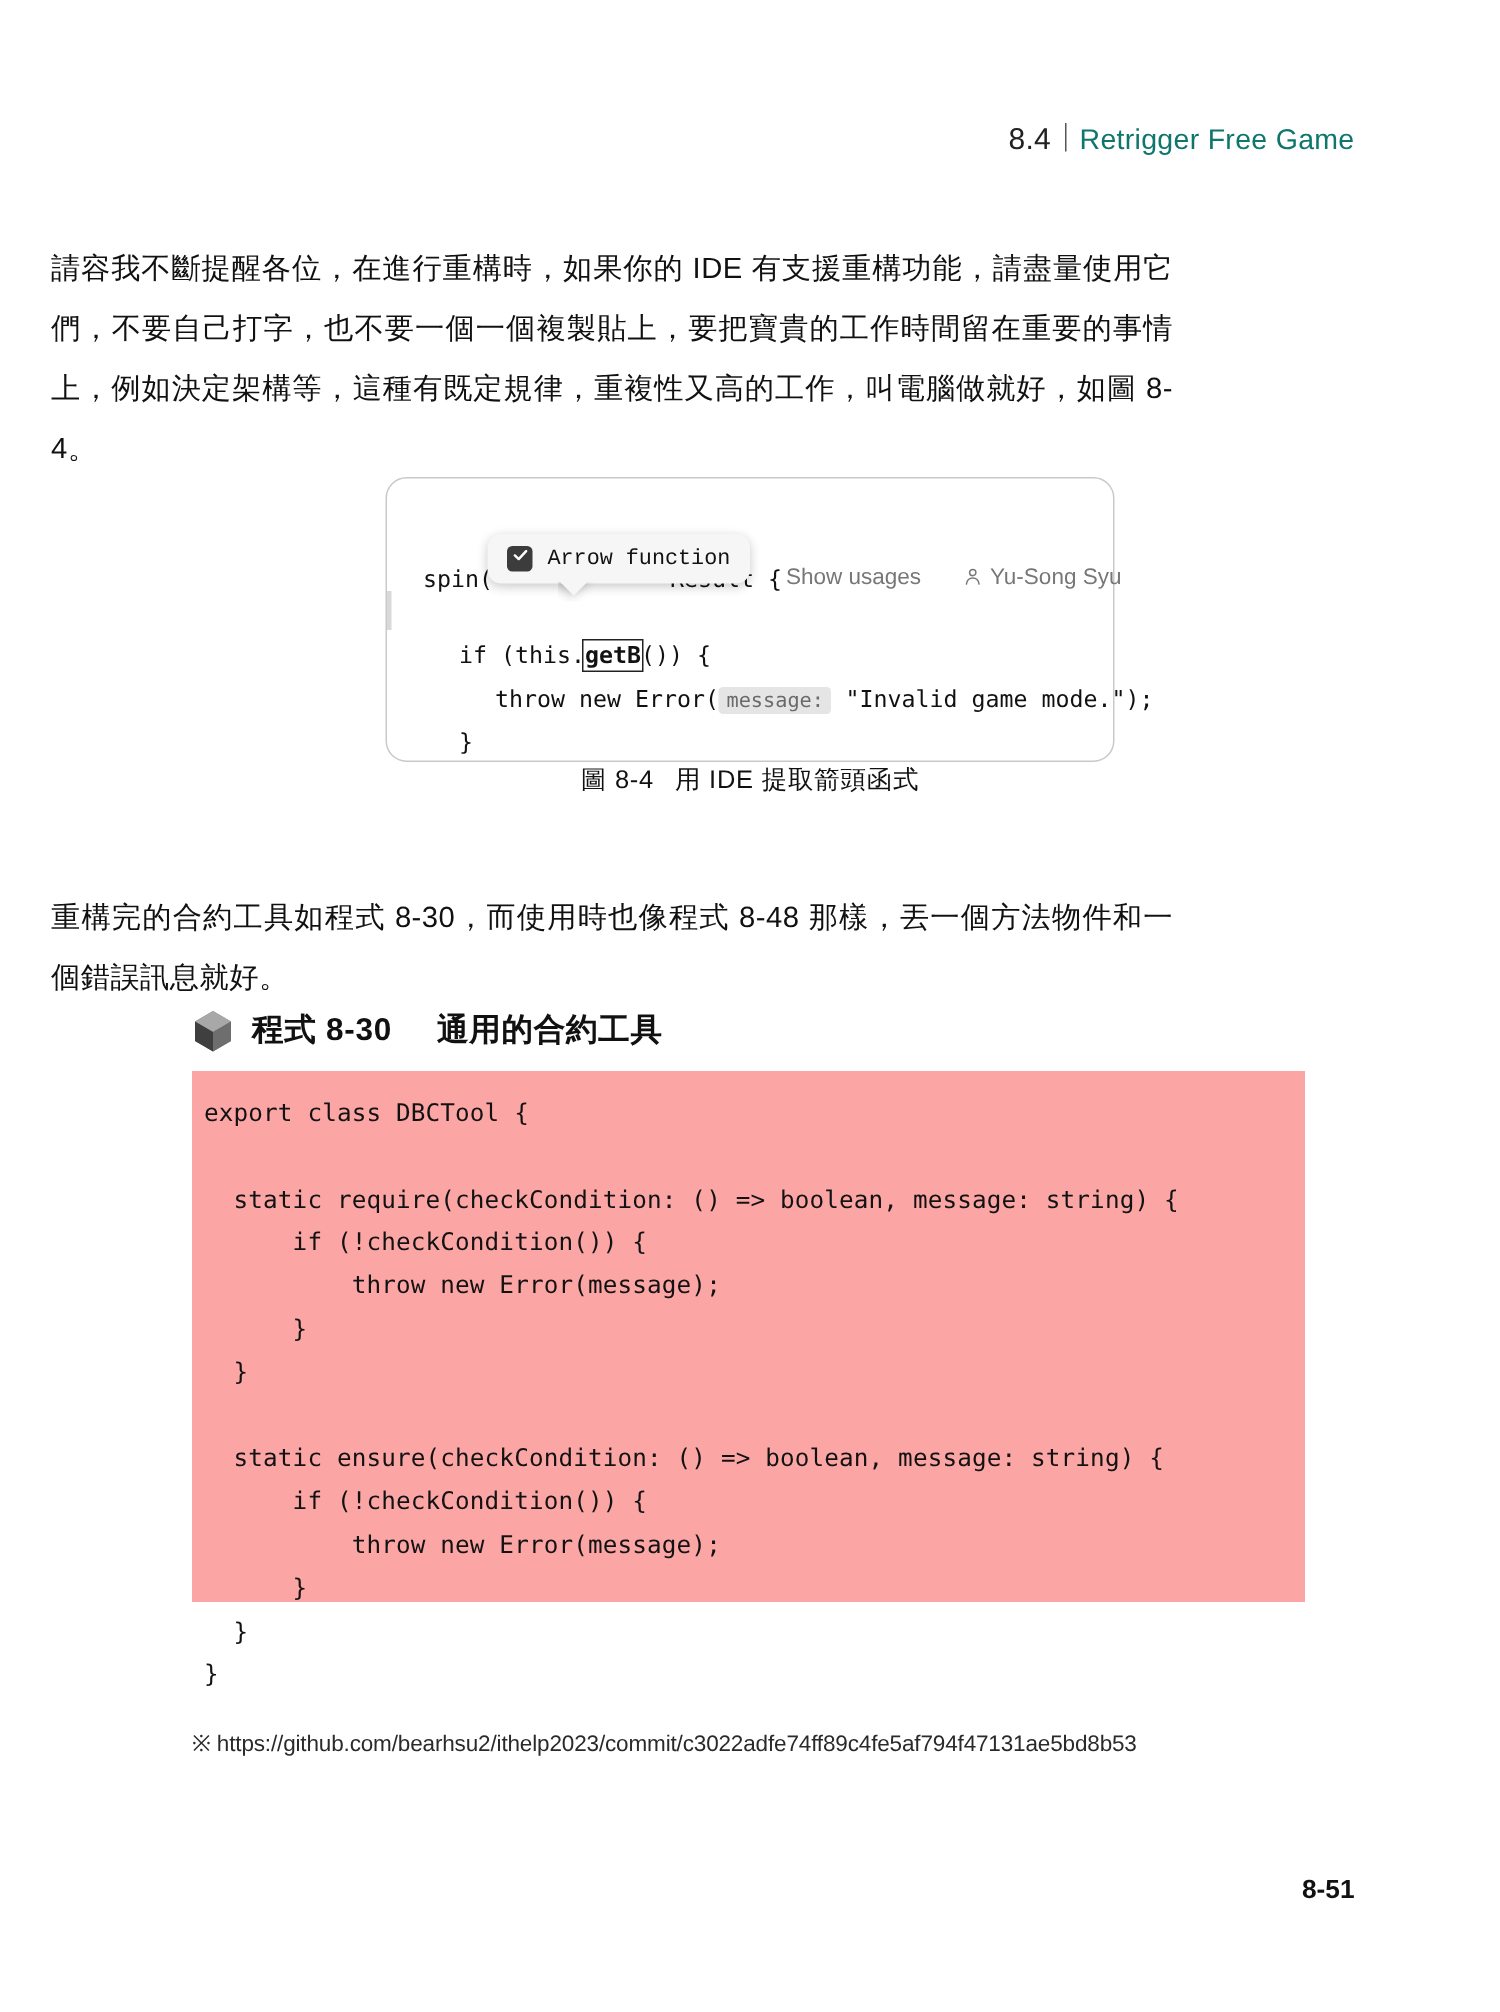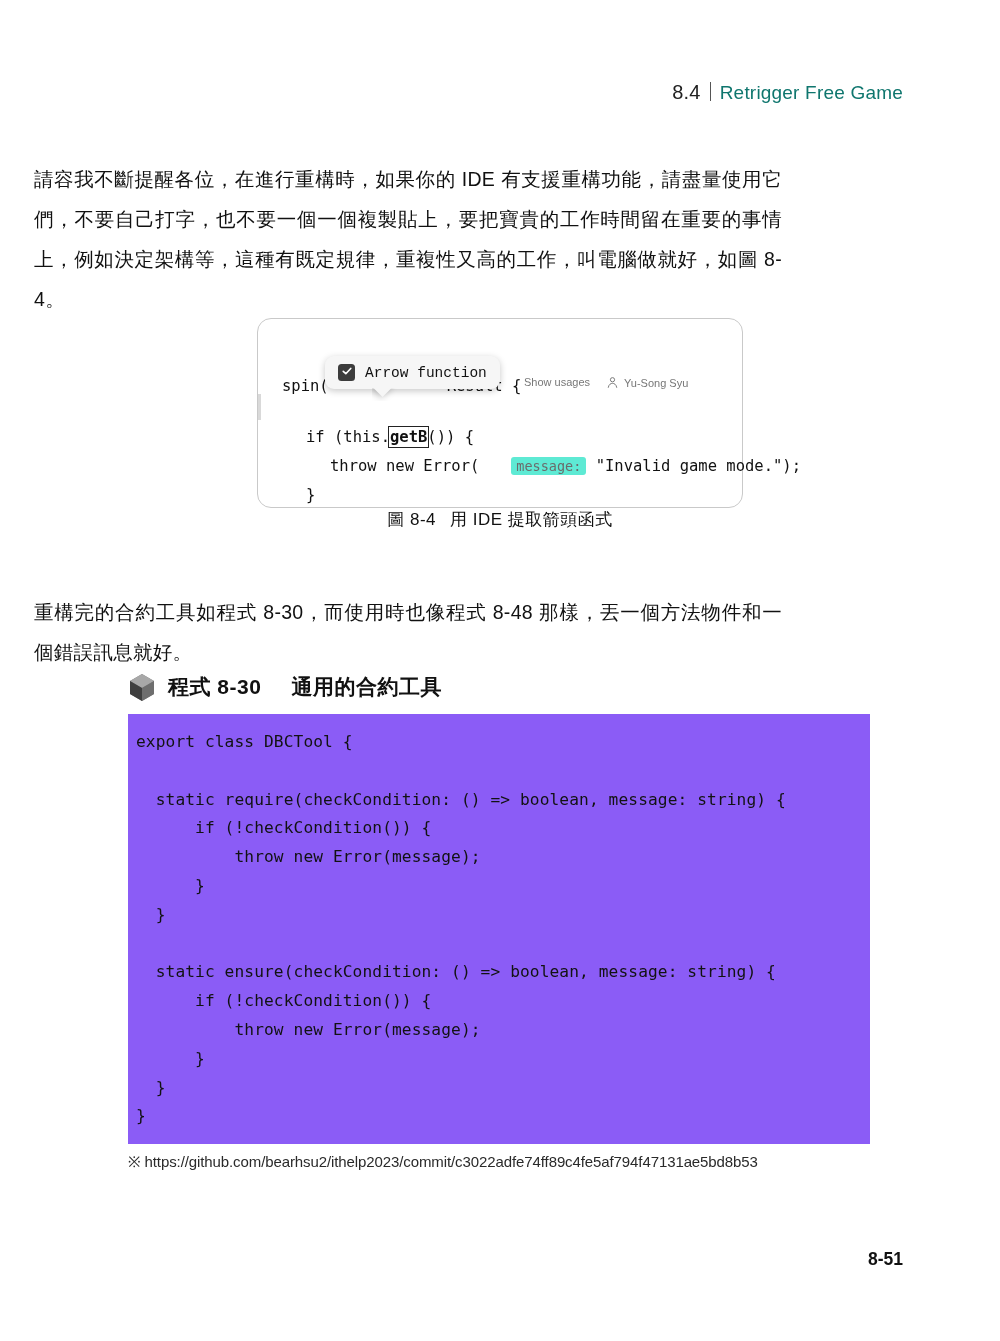--- a/index.html
+++ b/index.html
@@ -95,36 +95,35 @@
   }
   .caret-box {
     display: inline-block;
     border: 1.6px solid #222;
     padding: 0 1px;
     margin: 0 -2px;
     font-weight: 700;
     line-height: 20px;
   }
   .param-hint {
-    background: #5eead4;
+    background: #e5e5e5;
     color: #6b6b6b;
     font-size: 13.5px;
     padding: 1px 5px;
     border-radius: 3px;
-    margin-left: 32px;
   }
   .hint-actions {
     position: absolute;
     top: 57px;
     left: 266px;
     display: flex;
     align-items: flex-start;
-    gap: 16px;
+    gap: 28px;
     font-family: "Liberation Sans", sans-serif;
-    font-size: 11px;
+    font-size: 15px;
     color: #777;
     white-space: nowrap;
   }
   .hint-actions .author { display: inline-flex; align-items: center; gap: 5px; }
   .person-icon { display: inline-block; width: 13px; height: 13px; }
 
   
   .tooltip {
     position: absolute;
     left: 67px;
@@ -176,38 +175,38 @@
     letter-spacing: .5px;
   }
   .fig-caption .cap-num { margin-right: 14px; }
 
   
   .listing-head {
     position: absolute;
     left: 128px;
     top: 672px;
     display: flex;
-    align-items: center;
+    align-items: flex-start;
     gap: 12px;
     font-size: 21px;
     font-weight: 700;
     color: #111;
     letter-spacing: .5px;
   }
   .hex-bullet { width: 28px; height: 30px; flex: 0 0 auto; }
   .listing-head .lh-num { margin-right: 18px; }
 
   
   .code-block {
     position: absolute;
     left: 128px;
     top: 714px;
     width: 742px;
-    height: 430px;
-    background: #8b5cf6;
+    height: 354px;
+    background: #fca5a5;
     box-sizing: border-box;
     padding: 14px 0 0 8px;
   }
   .code-block pre {
     margin: 0;
     font-family: "DejaVu Sans Mono", monospace;
     font-size: 16.2px;
     line-height: 28.8px;
     color: #121212;
     white-space: pre;

